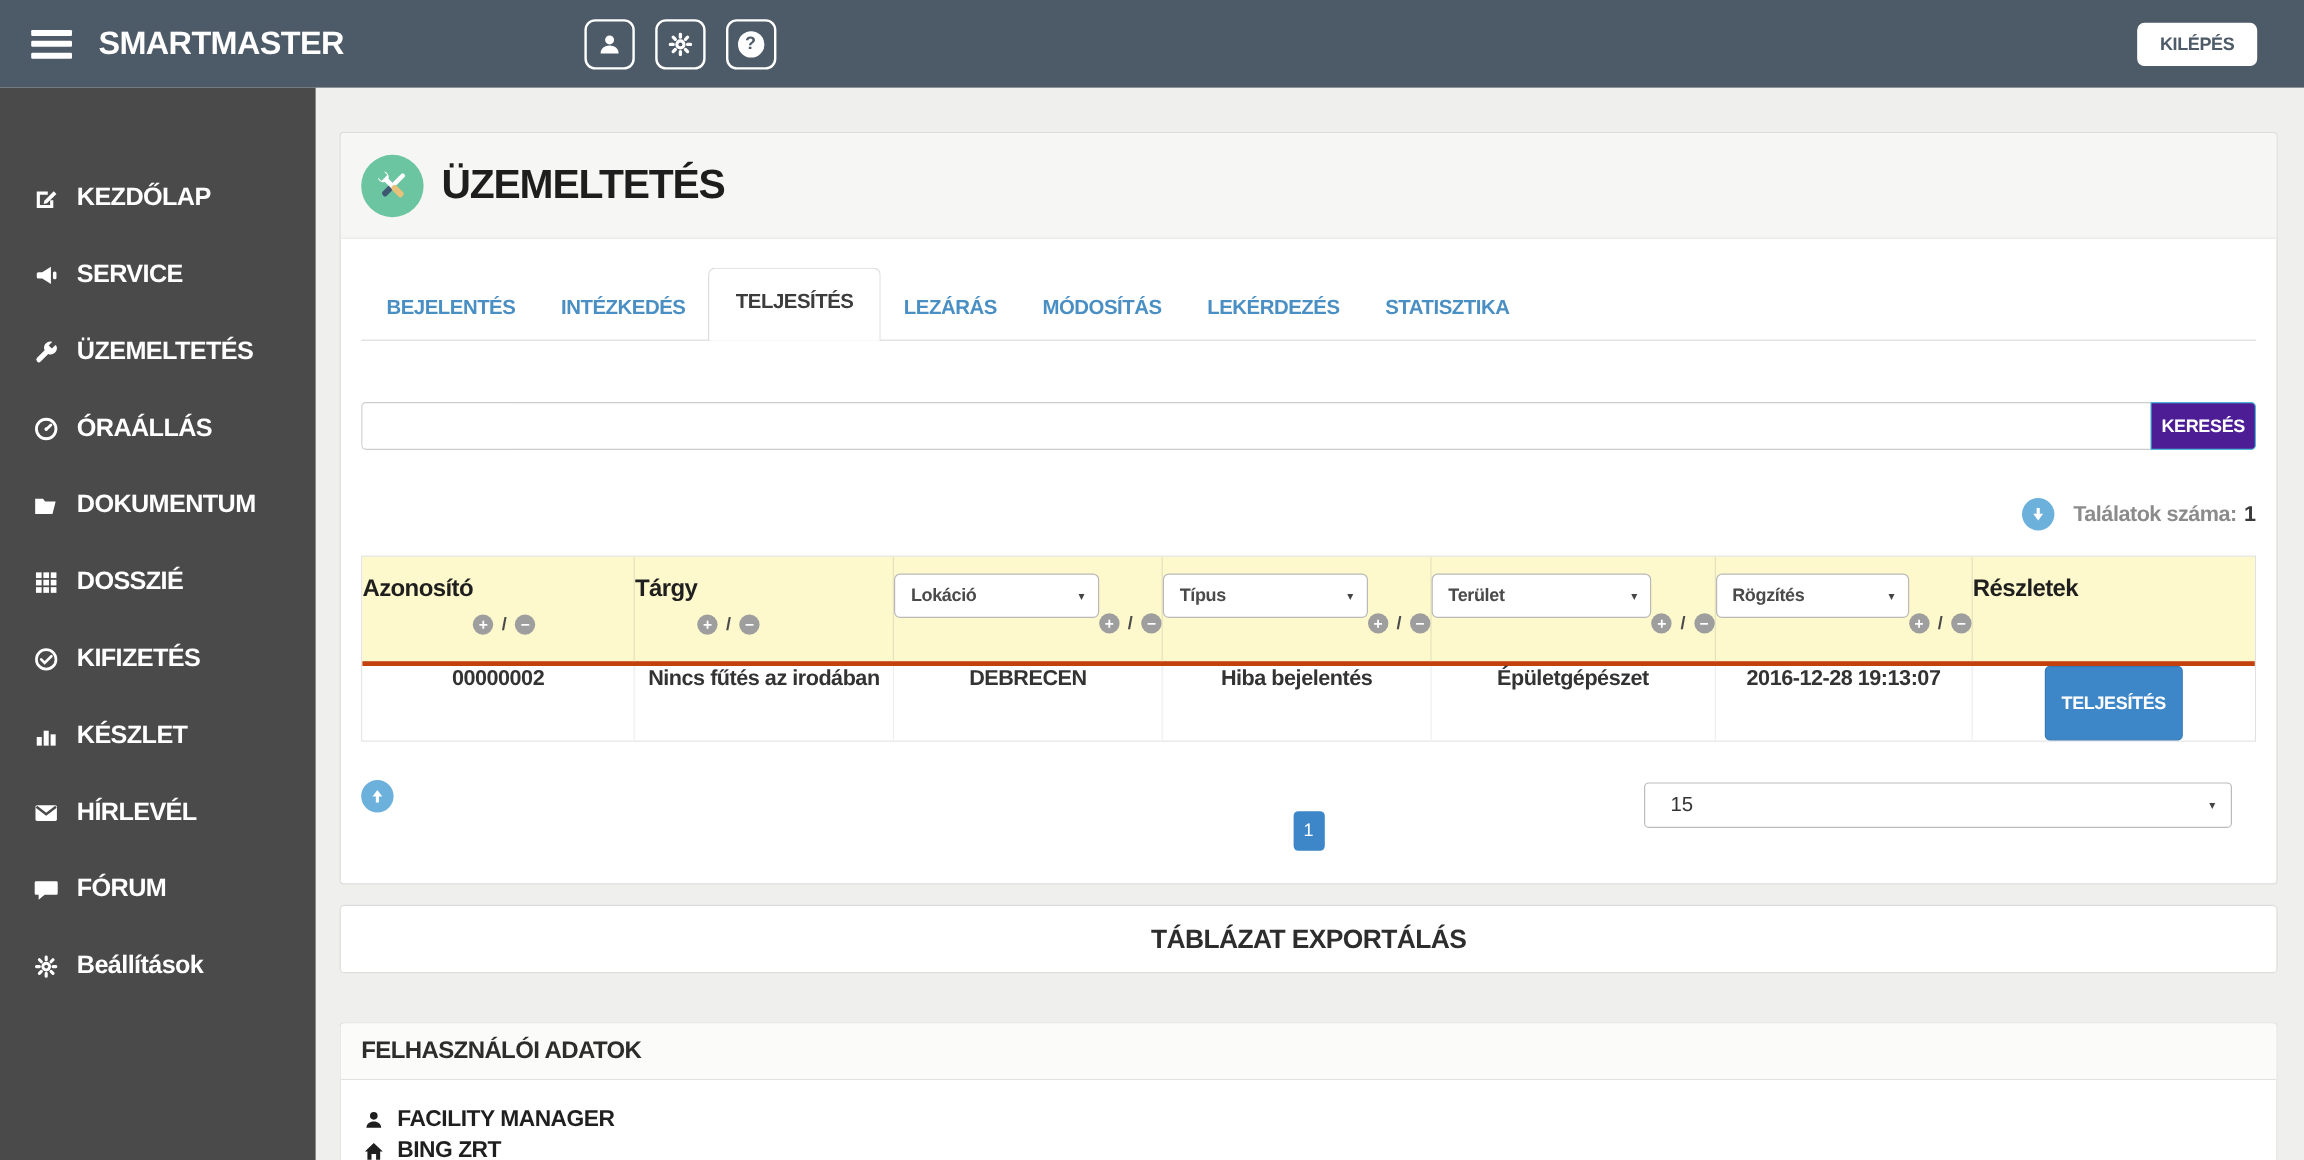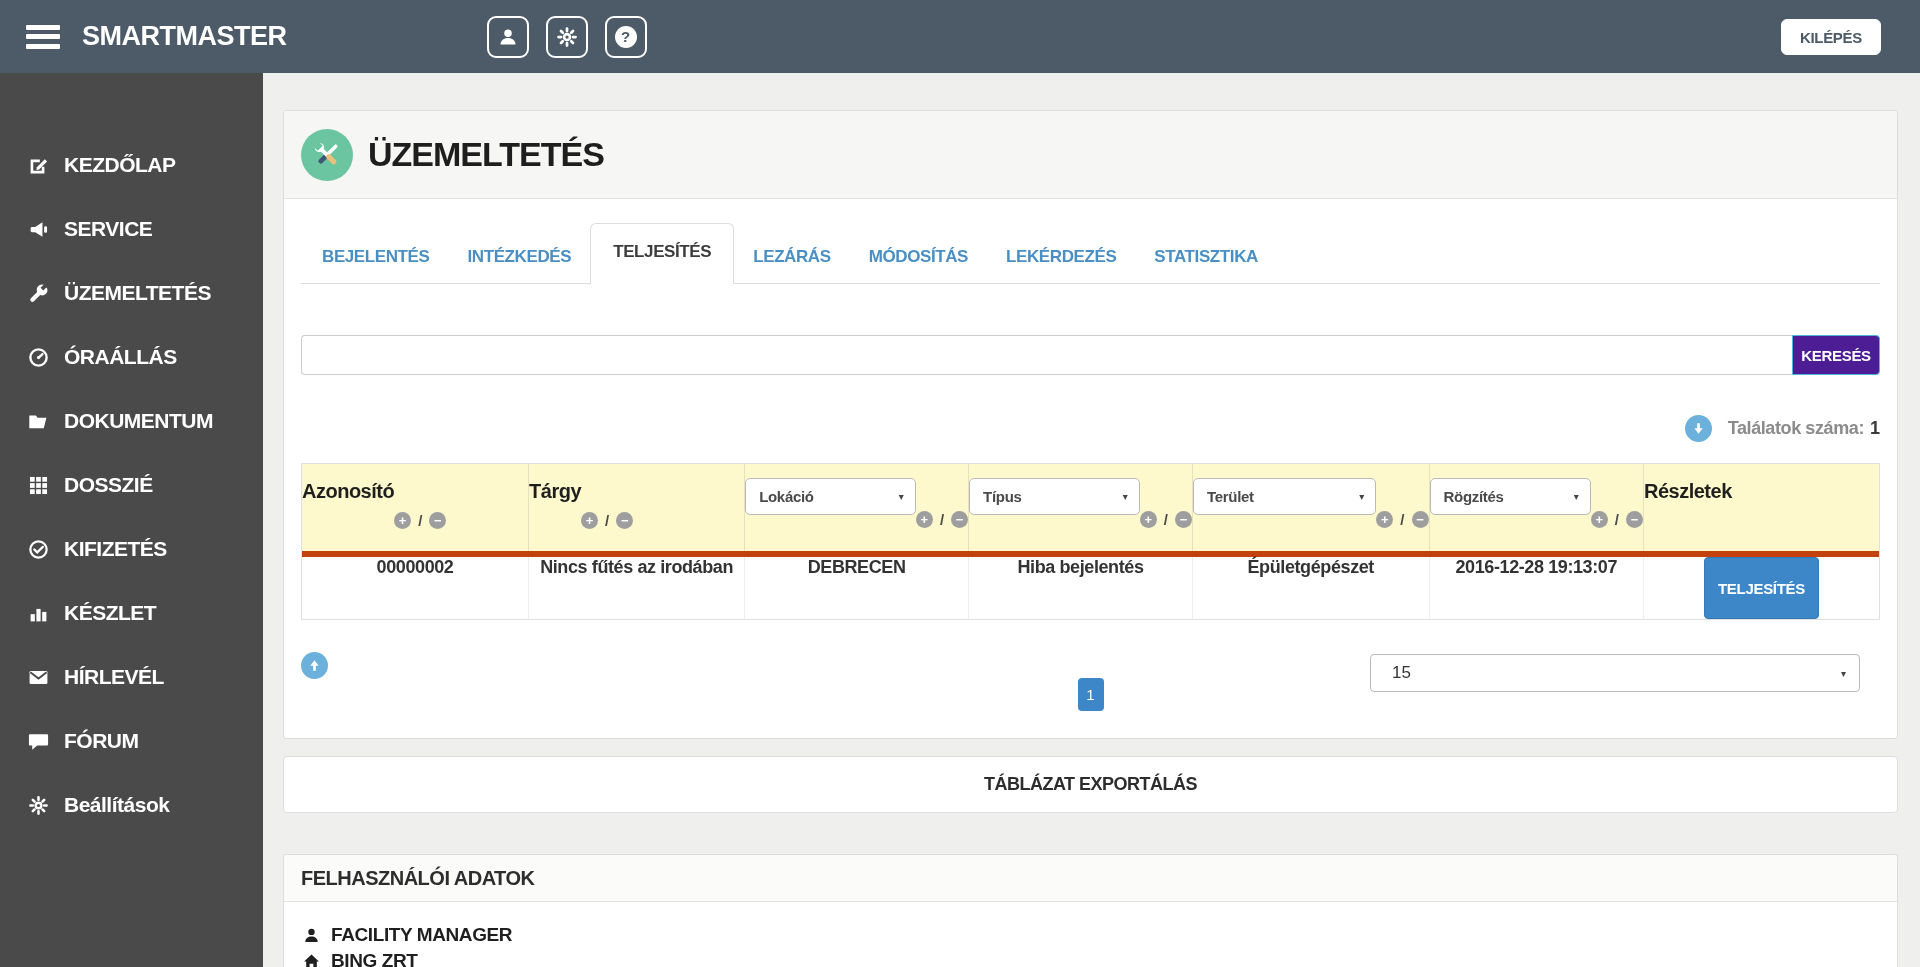--- a/index.html
+++ b/index.html
@@ -86,21 +86,21 @@
   .sort-btn { width:17px; height:17px; border-radius:50%; background:#9e9e9e;
     color:#fff; font-size:13px; font-weight:bold; display:flex; align-items:center;
     justify-content:center; cursor:pointer; line-height:1; }
   .slash { color:#4a4a4a; font-size:15px; font-weight:bold; }
   .hdr-select { width:86%; height:37px; background:#fff; border:1px solid #b9b9b9;
     border-radius:5px; display:flex; align-items:center; justify-content:space-between;
     padding:0 11px 0 13px; cursor:pointer; }
   .hdr-select .sel-label { font-size:15px; font-weight:bold; color:#4a4a4a;
     letter-spacing:-0.3px; }
   .caret { font-size:10px; color:#444; }
-  .trow { display:flex; background:#fff; border-top:6px solid #c2410c; }
+  .trow { display:flex; background:#fff; border-top:4px solid #c2410c; }
   .trow .tcell { justify-content:center; height:62px; border-right:1px solid #eee; }
   .trow .tcell:last-child { border-right:none; }
   .cell-text { font-size:18px; font-weight:bold; color:#333; letter-spacing:-0.4px; }
   .action-btn { background:#3d87c8; color:#fff; border:1px solid #3679b6;
     border-radius:4px; padding:11px 13px; font-size:15px; font-weight:bold;
     letter-spacing:-0.3px; cursor:pointer; }
 
   
   .below-table { display:flex; margin-top:32px; position:relative; height:62px; }
   .circle-up { align-self:flex-start; }
@@ -108,21 +108,21 @@
     width:26px; height:33px; background:#3d87c8; color:#fff; border-radius:4px;
     font-size:15px; display:flex; align-items:center; justify-content:center;
     cursor:pointer; }
   .size-select { position:absolute; right:20px; top:2px; width:490px; height:38px;
     background:#fff; border:1px solid #bbb; border-radius:4px; display:flex;
     align-items:center; justify-content:space-between; padding:0 13px 0 21px;
     font-size:17px; color:#333; cursor:pointer; }
 
   
   .export-btn { display:block; width:100%; margin-top:17px; height:57px;
-    background:#fff; border:1px solid #ddd; border-radius:4px; font-size:18px;
+    background:#fff; border:1px solid #ddd; border-radius:4px; font-size:22px;
     font-weight:bold; color:#2d2d2d; letter-spacing:-0.5px; cursor:pointer; }
 
   
   .user-panel { margin-top:41px; border-radius:3px 3px 0 0; border-bottom:none; }
   .user-head { height:47px; background:#fbfbfa; border-bottom:1px solid #e2e2e0;
     display:flex; align-items:center; padding-left:17px; font-size:20px;
     font-weight:bold; color:#2d2d2d; letter-spacing:-0.5px; border-radius:3px 3px 0 0; }
   .user-body { padding:20px 17px 10px 17px; }
   .user-row { display:flex; align-items:center; height:26px; }
   .user-row .uicon { width:20px; display:flex; justify-content:center; margin-right:10px; }

